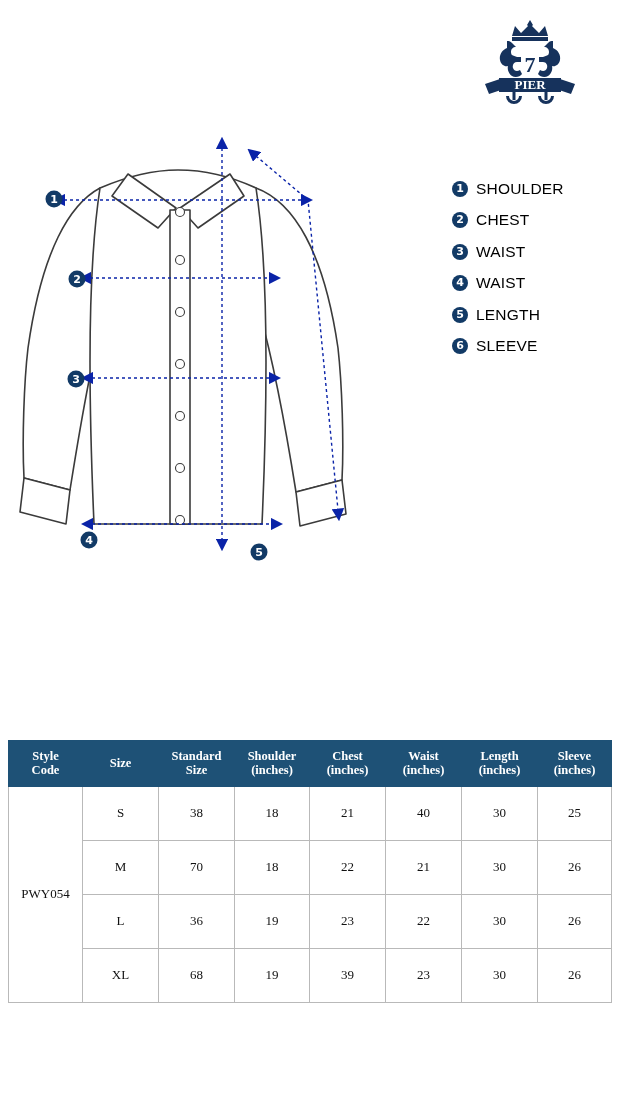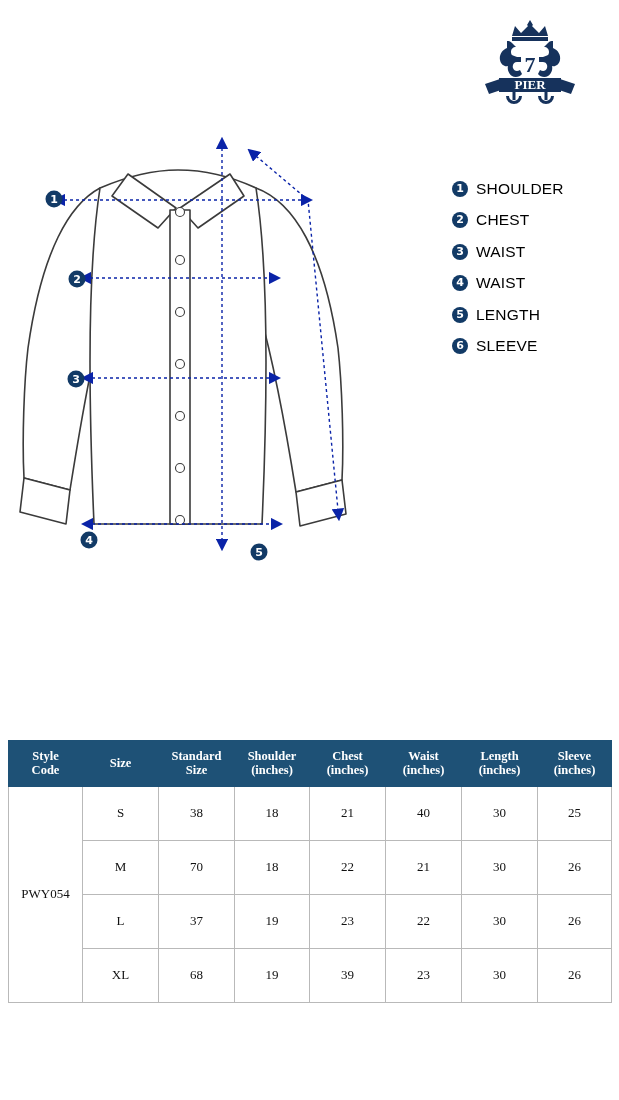--- a/index.html
+++ b/index.html
@@ -310,21 +310,21 @@
         <td>M</td>
         <td>70</td>
         <td>18</td>
         <td>22</td>
         <td>21</td>
         <td>30</td>
         <td>26</td>
       </tr>
       <tr>
         <td>L</td>
-        <td>37</td>
+        <td>36</td>
         <td>19</td>
         <td>23</td>
         <td>22</td>
         <td>30</td>
         <td>26</td>
       </tr>
       <tr>
         <td>XL</td>
         <td>68</td>
         <td>19</td>

